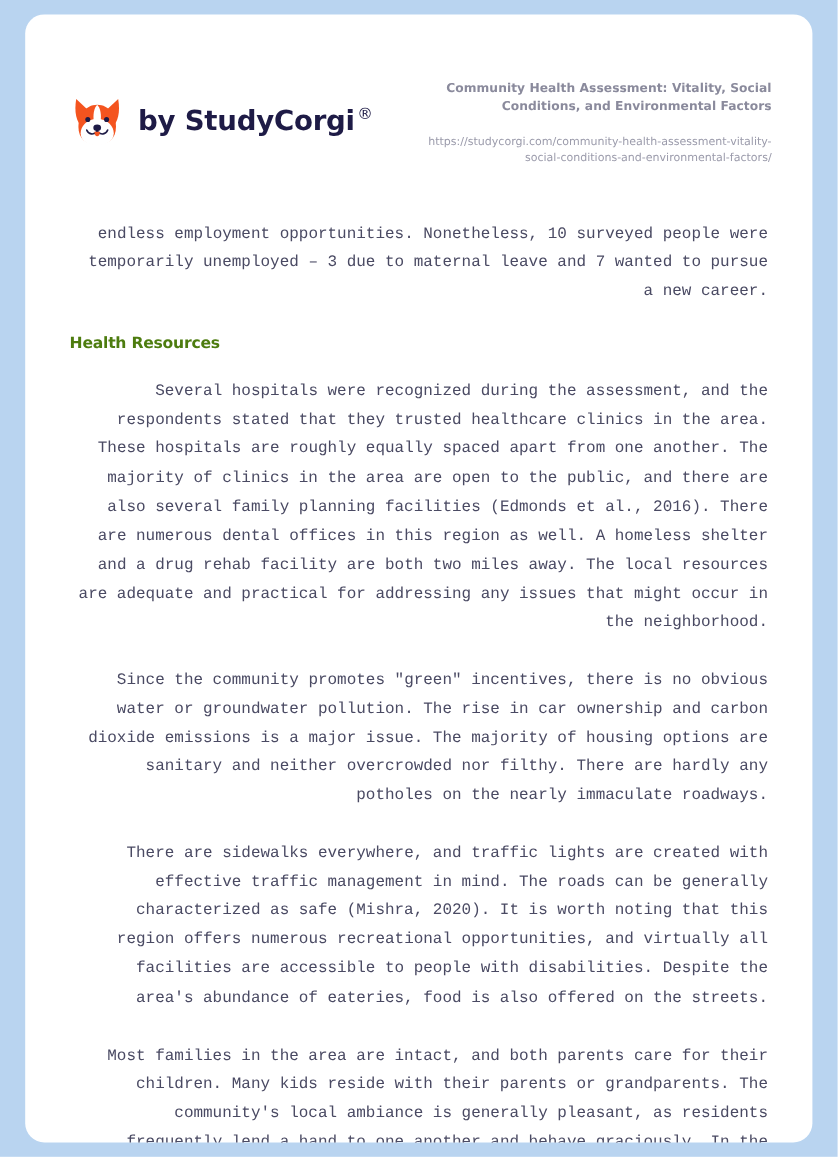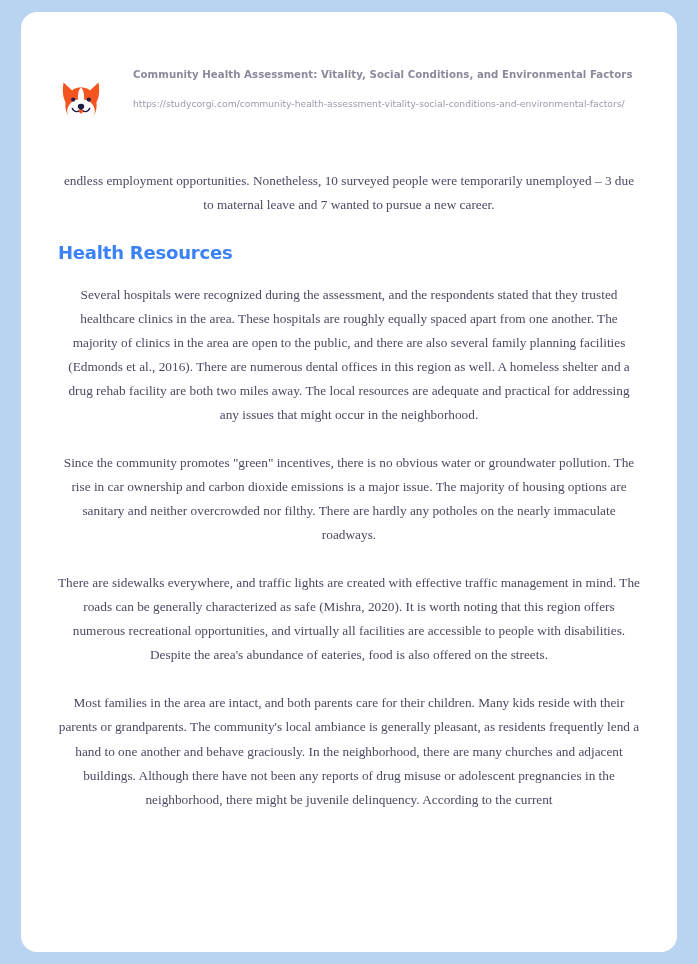--- a/index.html
+++ b/index.html
@@ -61,21 +61,21 @@
     font-size: 13px;
     color: #1e1b46;
     vertical-align: super;
     font-weight: normal;
     margin-left: 2px;
     font-family: "DejaVu Sans", sans-serif;
   }
 
   .header-meta {
     flex: 1 1 auto;
-    text-align: left;
+    text-align: right;
     padding-left: 18px;
     padding-top: 4px;
   }
 
   .header-title {
     font-size: 10.2px;
     font-weight: bold;
     color: #8a8a9c;
     line-height: 1.45;
     letter-spacing: 0.05px;
@@ -96,28 +96,28 @@
   .doc-body {
     padding: 0 37px 0 37px;
     margin-top: 45px;
   }
 
   .doc-body p {
     font-size: 13.3px;
     line-height: 1.81;
     color: #4a4a63;
     margin: 0 0 24px 0;
-    text-align: center;
-    font-family: Liberation Serif, serif;
+    text-align: right;
+    font-family: Liberation Mono, monospace;
   }
 
   .doc-body h2 {
-    font-size: 18px;
+    font-size: 13px;
     font-weight: bold;
-    color: #3b82f6;
+    color: #4d7c0f;
     margin: 0 0 18px 0;
     line-height: 1.3;
     letter-spacing: -0.2px;
     font-family: "DejaVu Sans", sans-serif;
   }
 
   .sec-heading-spaced {
     margin-top: 6px !important;
   }
 </style>
@@ -146,20 +146,21 @@
           <circle cx="67" cy="47" r="4.6" fill="#1e1b46"></circle>
 
           <ellipse cx="50" cy="62" rx="7" ry="6" fill="#1e1b46"></ellipse>
 
           <path d="M50 68 C 44 76, 34 74, 31 66" stroke="#1e1b46" stroke-width="3" fill="none" stroke-linecap="round"></path>
           <path d="M50 68 C 56 76, 66 74, 69 66" stroke="#1e1b46" stroke-width="3" fill="none" stroke-linecap="round"></path>
 
           <path d="M45 69 C 45 80, 55 80, 55 69 Z" fill="#f4541f"></path>
         </svg>
       </span>
+      <span class="brand-name"><span>by StudyCorgi</span><span class="brand-reg">®</span></span>
     </div>
 
     <div class="header-meta">
       <div class="header-title">Community Health Assessment: Vitality, Social Conditions, and Environmental Factors</div>
       <div class="header-url">https://studycorgi.com/community-health-assessment-vitality-social-conditions-and-environmental-factors/</div>
     </div>
 
   </div>
 
   <div class="doc-body">

